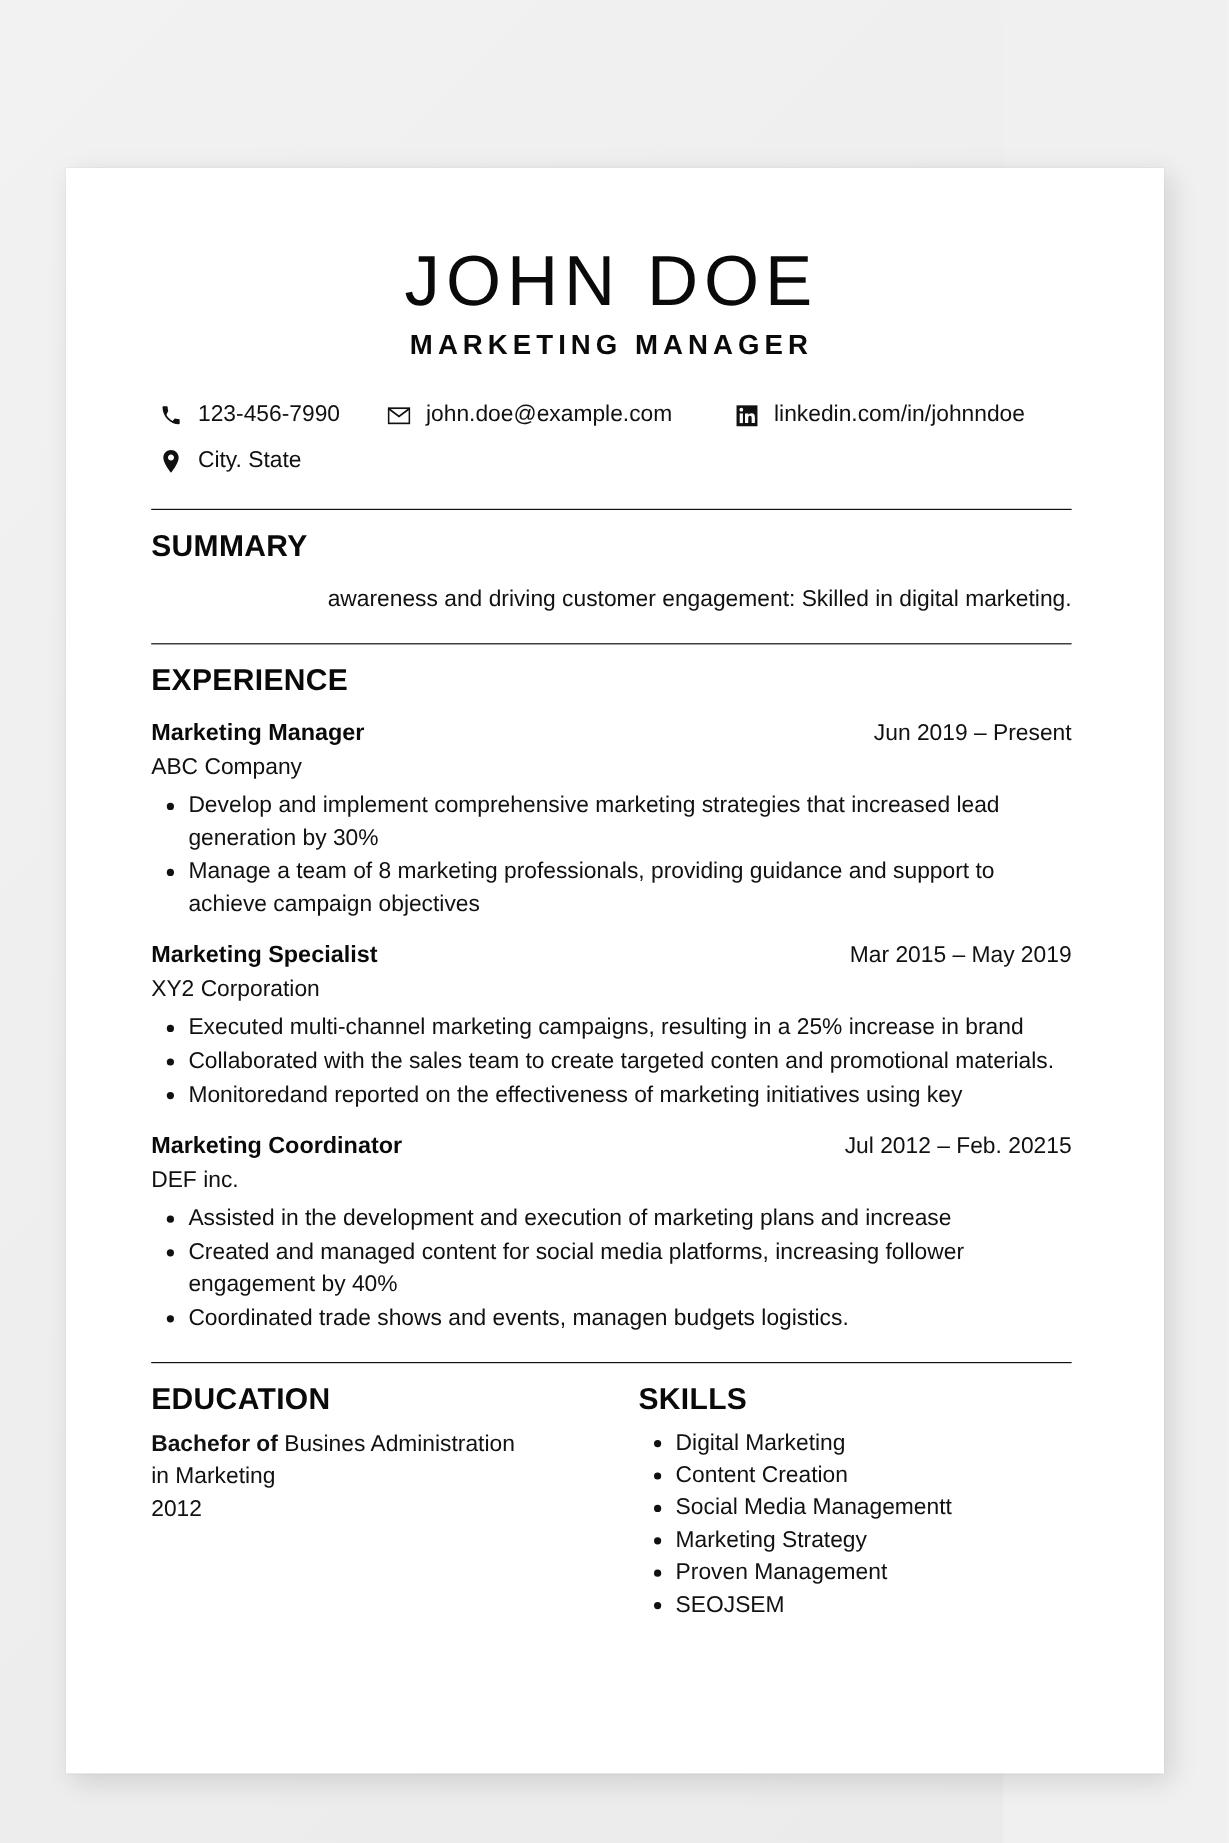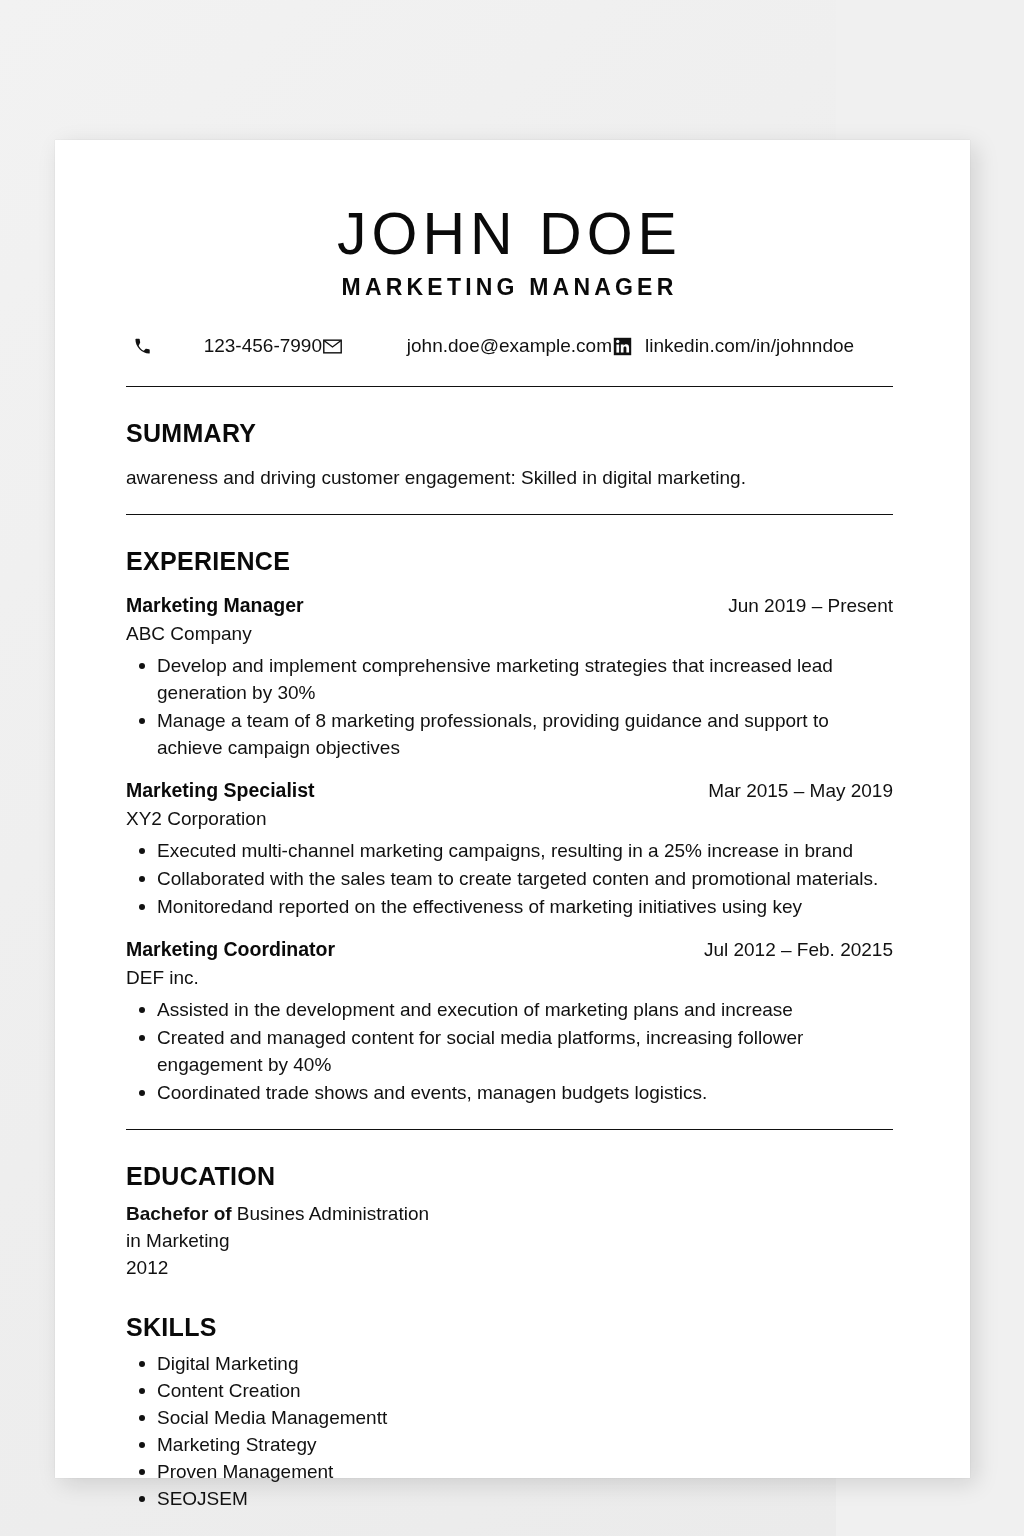--- a/index.html
+++ b/index.html
@@ -63,21 +63,20 @@
   }
   .contact-row {
     display: flex;
     align-items: center;
     height: 30px;
   }
   .contact-row + .contact-row { margin-top: 8px; }
   .citem {
     display: flex;
     align-items: center;
-    justify-content: space-between;
   }
   .citem .ico {
     display: inline-flex;
     align-items: center;
     justify-content: center;
     width: 20px;
     height: 20px;
     flex: 0 0 auto;
   }
   .citem .ctext {
@@ -101,31 +100,31 @@
   .rule-2 { margin-top: 22px; }
   .rule-3 { margin-top: 23px; }
 
   
   .sec-head {
     font-size: 25px;
     line-height: 29px;
     font-weight: bold;
     letter-spacing: 0.3px;
     color: #0a0a0a;
-    margin-top: 32px;
+    margin-top: 16px;
   }
   .summary-text {
     margin-top: 9px;
     font-size: 19px;
     line-height: 28px;
     color: #111;
     text-align: justify;
     text-justify: inter-word;
   }
-  .summary-text .last { display: block; text-align: left; margin-top: 16px; }
+  .summary-text .last { display: block; text-align: right; margin-top: 16px; }
 
   .job { margin-top: 16px; }
   .job-top {
     display: flex;
     justify-content: space-between;
     align-items: baseline;
   }
   .job-title {
     font-size: 19.5px;
     line-height: 26px;
@@ -165,21 +164,20 @@
     width: 6px;
     height: 6px;
     border-radius: 50%;
     background: #111;
   }
 
   
   .cols {
     display: flex;
     margin-top: 0;
-    flex-direction: column;
   }
   .col-edu { width: 406px; }
   .col-skl { width: 361px; }
 
   .edu-line {
     font-size: 19px;
     line-height: 27px;
     color: #111;
   }
   .edu-line.first { margin-top: 9px; }
@@ -247,20 +245,30 @@
                 <rect x="4.3" y="9.5" width="3.4" height="10.2" fill="#fff"></rect>
                 <circle cx="6" cy="5.6" r="2" fill="#fff"></circle>
                 <path d="M10.2 9.5h3.2v1.5c.6-1 1.7-1.8 3.3-1.8 2.5 0 3.6 1.5 3.6 4.2v6.3h-3.4v-5.6c0-1.4-.5-2.2-1.7-2.2-1 0-1.6.7-1.8 1.4-.1.2-.1.6-.1.9v5.5h-3.4V9.5z" fill="#fff"></path>
               </svg>
             </span>
             <span class="ctext">linkedin.com/in/johnndoe</span>
           </div>
 
         </div>
 
+        <div class="contact-row">
+          <div class="citem c-phone">
+            <span class="ico">
+              <svg width="15" height="19" viewBox="0 0 16 22" aria-hidden="true">
+                <path fill="#111" d="M8 0C3.9 0 .6 3.3.6 7.4c0 5.5 7.4 14.6 7.4 14.6s7.4-9.1 7.4-14.6C15.4 3.3 12.1 0 8 0zm0 10.2c-1.6 0-2.9-1.3-2.9-2.9S6.4 4.4 8 4.4s2.9 1.3 2.9 2.9S9.6 10.2 8 10.2z"></path>
+              </svg>
+            </span>
+            <span class="ctext">City. State</span>
+          </div>
+        </div>
       </div>
 
       <div class="rule rule-1"></div>
 
       <div class="sec-head">SUMMARY</div>
       <div class="summary-text">
         <span class="last">awareness and driving customer engagement: Skilled in digital marketing.</span>
       </div>
 
       <div class="rule rule-2"></div>

